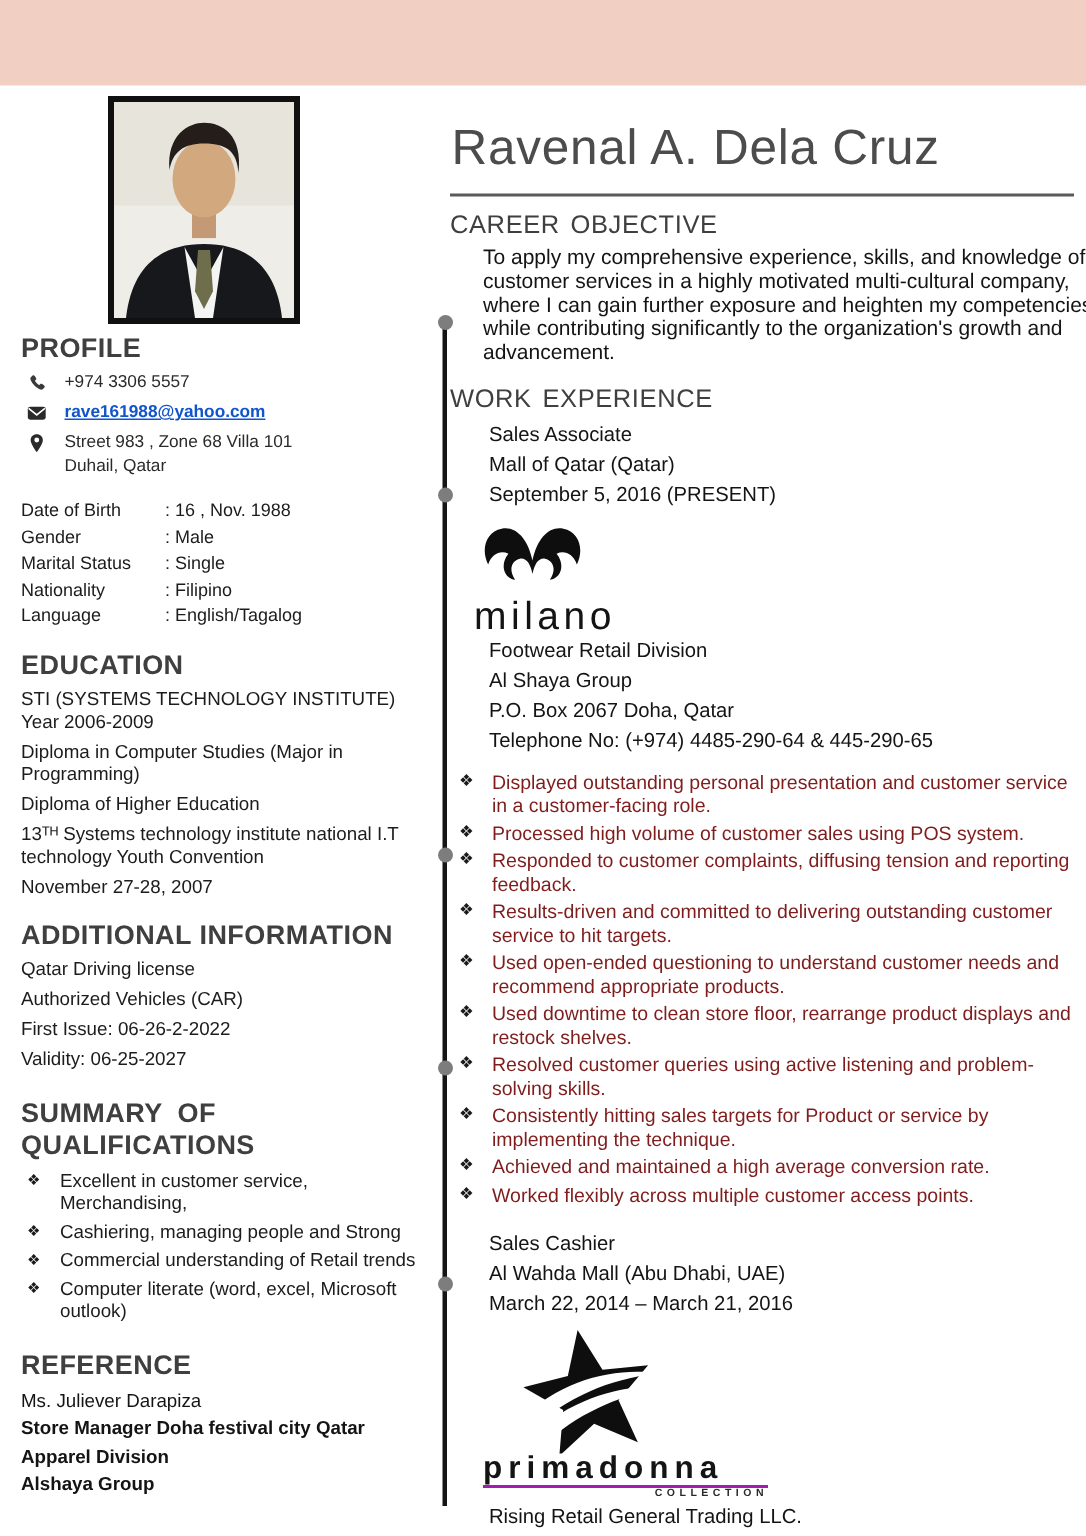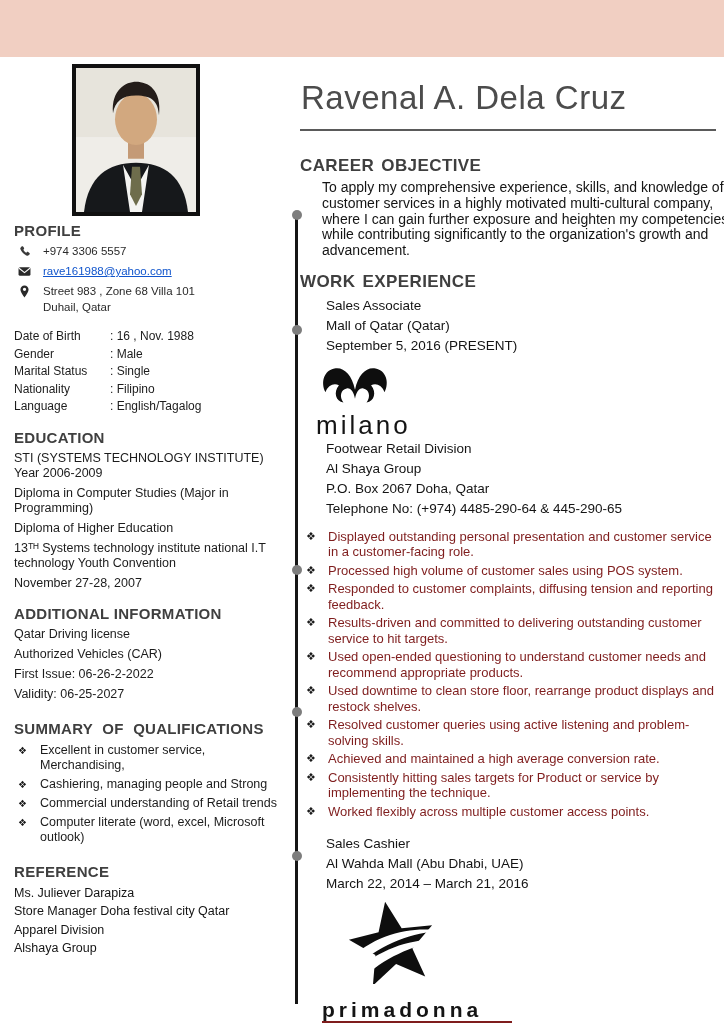--- a/index.html
+++ b/index.html
@@ -22,67 +22,67 @@
   .right-col { position: absolute; left: 300px; top: 57px;  width: 420px; }
 
   
   .divider { position: absolute; left: 295px; top: 212px; width: 3px; height: 792px; background: #151515; }
   .dot { position: absolute; left: 291.5px; width: 10px; height: 10px; border-radius: 50%; background: #7d7d7d; }
   .dot1 { top: 210px; } .dot2 { top: 325px; } .dot3 { top: 565px; } .dot4 { top: 707px; } .dot5 { top: 851px; }
 
   
   .name { margin: 22px 0 0 1px; font-size: 33px; font-weight: normal; color: #4c4c4c; letter-spacing: 0.5px; }
   .name-rule { border: none; border-top: 2px solid #5a5a5a; margin-top: 12px; width: 416px; }
-  .r-heading { margin: 25px 0 4px 0; font-size: 17px; font-weight: bold; color: #3f3f3f; letter-spacing: 0.4px; word-spacing: 2px; }
+  .r-heading { margin: 9px 0 4px 0; font-size: 17px; font-weight: normal; color: #3f3f3f; letter-spacing: 0.4px; word-spacing: 2px; }
   .objective { margin-left: 22px; width: 408px; font-size: 14px; line-height: 15.8px; color: #141414; }
 
   .job-line { margin-left: 26px; font-size: 13.5px; line-height: 20px; color: #141414; }
 
   .milano { margin: 8px 0 2px 16px; width: 110px; text-align: left; }
   .milano-word { font-size: 26px; letter-spacing: 3px; color: #141414; font-weight: 400; line-height: 24px; }
 
   ul.bullets { list-style: none; margin: 10px 0 0 0; padding: 0; }
   ul.bullets li {
     position: relative; padding-left: 28px; margin-bottom: 3px;
     font-size: 13px; line-height: 15.5px; color: #7f1d1d;
   }
   ul.bullets li::before { content: "\2756"; position: absolute; left: 6px; top: 0; font-size: 11px; color: #1a1a1a; }
   ul.bullets.spaced li { margin-bottom: 8.5px; }
 
   .job2 { margin-top: 15px; }
 
   .prima { margin: 4px 0 2px 22px; width: 190px; }
   .prima svg { display: block; margin-left: 14px; }
-  .prima-underline { border-bottom: 2px solid #7f1d1d; padding-bottom: 1px; margin-top: 16px; }
+  .prima-underline { border-bottom: 2px solid #a21caf; padding-bottom: 1px; }
   .prima-word { font-size: 21px; font-weight: bold; letter-spacing: 4px; color: #141414; line-height: 20px; }
   .prima-sub { font-size: 7px; letter-spacing: 3px; color: #2a2a2a; text-align: right; margin-top: 0px; font-weight: bold; }
 
   
-  .l-heading { font-size: 15px; font-weight: bold; color: #3f3f3f; letter-spacing: 0.3px; }
+  .l-heading { font-size: 18px; font-weight: bold; color: #3f3f3f; letter-spacing: 0.3px; }
   .contact-row { display: flex; align-items: flex-start; margin-top: 5px; font-size: 11.5px; line-height: 15px; color: #2a2a2a; text-align: center; }
   .contact-icon { width: 13px; height: 13px; margin: 1px 12px 0 4px; flex: none; }
-  .email-link { color: #1155cc; text-decoration: underline; font-weight: normal; font-size: 11.5px; }
+  .email-link { color: #1155cc; text-decoration: underline; font-weight: bold; font-size: 11.5px; }
   .addr2 { margin-left: 29px; font-size: 11.5px; line-height: 17px; color: #2a2a2a; }
 
   .details { margin-top: 12px; }
   .detail-row { display: flex; font-size: 12px; line-height: 16.5px; color: #1c1c1c; margin-bottom: 1px; }
   .detail-label { width: 96px; flex: none; }
 
   .edu-item, .ach-text, .info-line { font-size: 12.5px; line-height: 15px; color: #1c1c1c; margin-top: 5px; }
   .section { margin-top: 14px; }
 
   ul.l-bullets { list-style: none; margin-top: 6px; padding: 0; }
   ul.l-bullets li {
     position: relative; padding-left: 26px; margin-bottom: 4px;
     font-size: 12.5px; line-height: 15px; color: #1c1c1c;
   }
   ul.l-bullets li::before { content: "\2756"; position: absolute; left: 4px; top: 0; font-size: 10px; color: #1a1a1a; }
 
   .ref-line { font-size: 12.5px; line-height: 18.5px; color: #141414; }
-  .ref-line.bold { font-weight: normal; }
+  .ref-line.bold { font-weight: bold; }
   .summary-heading { word-spacing: 5px; }
 </style>
 </head>
 <body>
 
 <div class="topbar"></div>
 
 <div class="photo-frame">
   <svg viewBox="0 0 120 146" preserveAspectRatio="none">
     <rect width="120" height="146" fill="#efede8"></rect>
@@ -129,22 +129,22 @@
   <div class="job-line">Telephone No: (+974) 4485-290-64 &amp; 445-290-65</div>
 
   <ul class="bullets">
     <li>Displayed outstanding personal presentation and customer service in a customer-facing role.</li>
     <li>Processed high volume of customer sales using POS system.</li>
     <li>Responded to customer complaints, diffusing tension and reporting feedback.</li>
     <li>Results-driven and committed to delivering outstanding customer service to hit targets.</li>
     <li>Used open-ended questioning to understand customer needs and recommend appropriate products.</li>
     <li>Used downtime to clean store floor, rearrange product displays and restock shelves.</li>
     <li>Resolved customer queries using active listening and problem-solving skills.</li>
+    <li>Consistently hitting sales targets for Product or service by implementing the technique.</li>
     <li>Achieved and maintained a high average conversion rate.</li>
-    <li>Consistently hitting sales targets for Product or service by implementing the technique.</li>
     <li>Worked flexibly across multiple customer access points.</li>
   </ul>
 
   <div class="job2">
     <div class="job-line">Sales Cashier</div>
     <div class="job-line">Al Wahda Mall (Abu Dhabi, UAE)</div>
     <div class="job-line">March 22, 2014 – March 21, 2016</div>
   </div>
 
   <div class="prima">

